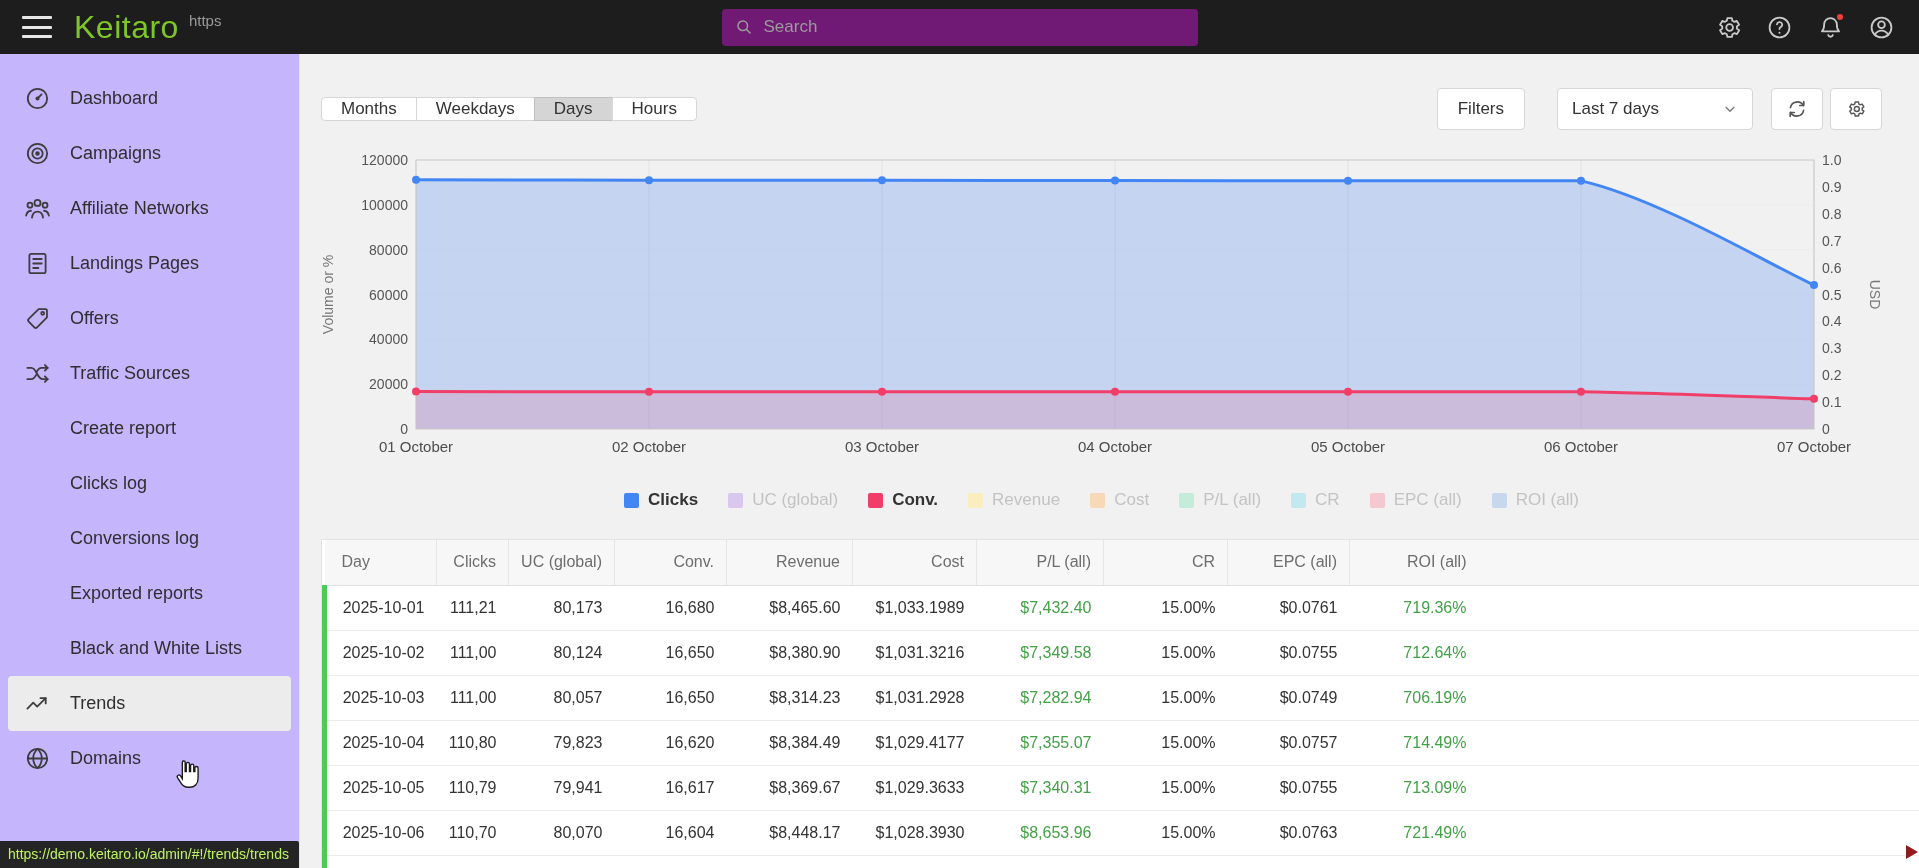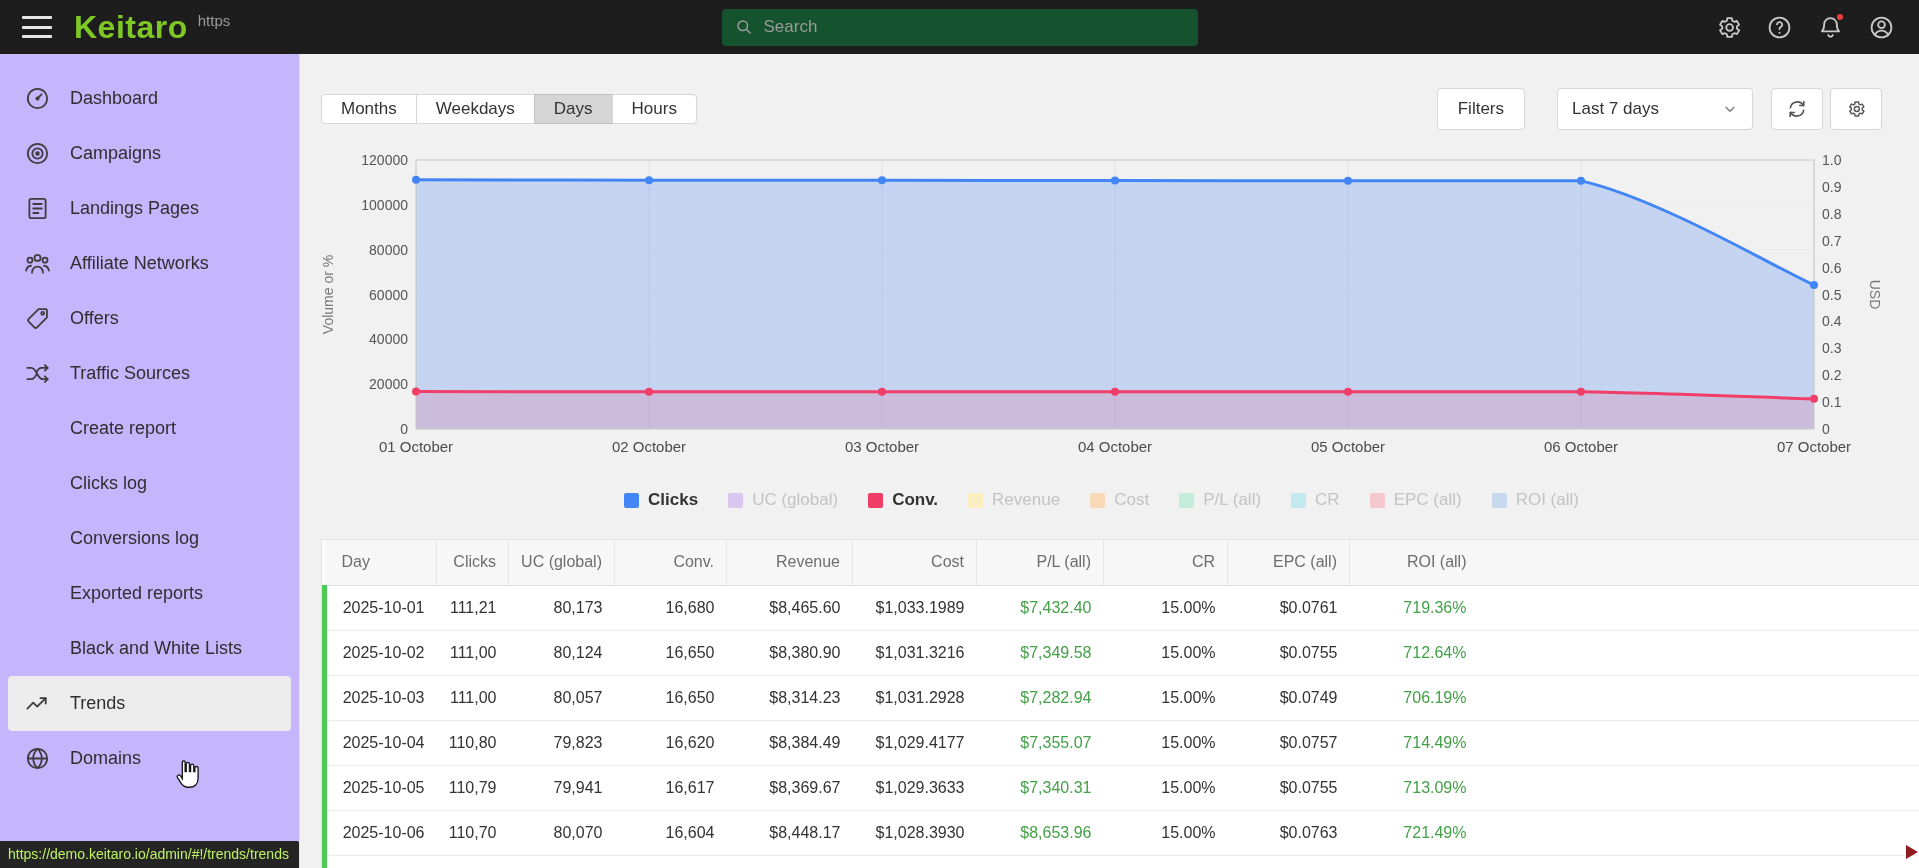--- a/index.html
+++ b/index.html
@@ -8,43 +8,43 @@
     --positive:#43a047;
   }
   *{box-sizing:border-box;margin:0;padding:0}
   html,body{width:1919px;height:868px;overflow:hidden}
   body{font-family:"Liberation Sans",sans-serif;background:#f1f1f1;position:relative}
 
   
   .topbar{position:absolute;top:0;left:0;width:1919px;height:54px;background:#1d1d1d;display:flex;align-items:center;z-index:10}
   .hamburger{width:30px;height:22px;margin-left:22px;display:flex;flex-direction:column;justify-content:space-between;cursor:pointer}
   .hamburger span{display:block;height:3px;background:#e6e6e6;border-radius:1px}
-  .logo{margin-left:22px;font-size:32px;font-weight:700;color:var(--brand);letter-spacing:.5px;cursor:pointer}
+  .logo{margin-left:22px;font-size:32px;font-weight:400;color:var(--brand);letter-spacing:.5px;cursor:pointer}
   .logo-badge{color:#9a9a9a;font-size:15px;margin-left:10px;position:relative;top:-7px}
-  .search{position:absolute;left:50%;transform:translateX(-50%);width:476px;height:37px;background:#14532d;border-radius:4px;display:flex;align-items:center;padding:0 12px}
+  .search{position:absolute;left:50%;transform:translateX(-50%);width:476px;height:37px;background:#701a75;border-radius:4px;display:flex;align-items:center;padding:0 12px}
   .search svg{flex:none;margin-right:10px}
   .search input{flex:1;background:transparent;border:none;outline:none;color:#cfcfcf;font-size:17px;font-family:inherit}
   .search input::placeholder{color:#9b9b9b}
   .topbar-right{margin-left:auto;display:flex;align-items:center;margin-right:24px}
   .hicon{width:27px;height:27px;margin-left:24px;color:#c9c9c9;position:relative;cursor:pointer;flex:none}
   .bell-dot{position:absolute;top:-2px;right:-1px;width:10px;height:10px;background:#f03e3e;border:2px solid #1d1d1d;border-radius:50%}
 
   
   .sidebar{position:absolute;top:54px;left:0;width:300px;bottom:0;background:#c4b5fd;border-right:1px solid #e4e4e4;padding-top:17px;z-index:5}
   .side-item{height:55px;display:flex;align-items:center;padding:0 14px 0 16px;margin:0 8px;font-size:18px;color:#2f2f2f;border-radius:4px;cursor:pointer}
   .side-item .sicon{width:27px;height:27px;margin-right:19px;color:#3d3d3d;flex:none}
   .side-item.child{padding-left:62px}
   .side-item.active{background:#ececec}
   .chev{margin-left:auto;width:22px;height:22px;color:#4a4a4a}
 
   
   .main{position:absolute;left:300px;top:54px;right:0;bottom:0;background:#f1f1f1;overflow:hidden}
   .toolbar{position:absolute;top:34px;left:21px;right:37px;height:42px;display:flex;align-items:center}
   .segmented{display:flex}
-  .seg-btn{height:30px;padding:0 19px;background:#fff;border:1px solid #d6d6d6;margin-left:-1px;font-size:17px;color:#333;display:flex;align-items:center;cursor:pointer}
+  .seg-btn{height:24px;padding:0 19px;background:#fff;border:1px solid #d6d6d6;margin-left:-1px;font-size:17px;color:#333;display:flex;align-items:center;cursor:pointer}
   .seg-btn:first-child{border-radius:4px 0 0 4px;margin-left:0}
   .seg-btn:last-child{border-radius:0 4px 4px 0}
   .seg-btn.active{background:#d5d5d5;border-color:#c0c0c0}
   .toolbar-right{margin-left:auto;display:flex;align-items:center}
   .btn{height:42px;background:#fff;border:1px solid #d6d6d6;border-radius:4px;display:flex;align-items:center;font-size:17px;color:#333;padding:0 20px;font-family:inherit;cursor:pointer}
   .select{width:196px;justify-content:space-between;padding:0 14px;margin-left:32px}
   .icon-btn{width:52px;justify-content:center;padding:0;color:#555}
   .icon-btn.refresh{margin-left:18px}
   .icon-btn.cog{margin-left:7px}
 
@@ -128,33 +128,33 @@
   <div class="side-item">
     <span class="sicon"><svg width="27" height="27" viewBox="0 0 24 24" fill="none" stroke="currentColor" stroke-width="1.6">
           <circle cx="12" cy="12" r="8.6"></circle>
           <circle cx="12" cy="12" r="4.6"></circle>
           <circle cx="12" cy="12" r="1.2" fill="currentColor"></circle>
         </svg></span>
     <span>Campaigns</span>
   </div>
   <div class="side-item">
     <span class="sicon"><svg width="27" height="27" viewBox="0 0 24 24" fill="none" stroke="currentColor" stroke-width="1.6" stroke-linecap="round">
-          <rect x="4.8" y="3.4" width="14.4" height="17.2" rx="1.6"></rect>
-          <path d="M8.2 8h7.6M8.2 12h7.6M8.2 16h4.6"></path>
-        </svg></span>
-    <span>Landings Pages</span>
-  </div>
-  <div class="side-item">
-    <span class="sicon"><svg width="27" height="27" viewBox="0 0 24 24" fill="none" stroke="currentColor" stroke-width="1.6" stroke-linecap="round">
           <circle cx="12" cy="7" r="2.7"></circle>
           <circle cx="5.3" cy="9" r="2.2"></circle>
           <circle cx="18.7" cy="9" r="2.2"></circle>
           <path d="M1.9 18.4c.5-2.7 2-4.2 4.3-4.4M22.1 18.4c-.5-2.7-2-4.2-4.3-4.4M7.1 20.2c.4-3.5 2.3-5.4 4.9-5.4s4.5 1.9 4.9 5.4"></path>
         </svg></span>
     <span>Affiliate Networks</span>
+  </div>
+  <div class="side-item">
+    <span class="sicon"><svg width="27" height="27" viewBox="0 0 24 24" fill="none" stroke="currentColor" stroke-width="1.6" stroke-linecap="round">
+          <rect x="4.8" y="3.4" width="14.4" height="17.2" rx="1.6"></rect>
+          <path d="M8.2 8h7.6M8.2 12h7.6M8.2 16h4.6"></path>
+        </svg></span>
+    <span>Landings Pages</span>
   </div>
   <div class="side-item">
     <span class="sicon"><svg width="27" height="27" viewBox="0 0 24 24" fill="none" stroke="currentColor" stroke-width="1.6" stroke-linejoin="round">
           <path d="M13 3.6h6.2a1.2 1.2 0 0 1 1.2 1.2V11l-8.8 8.8a1.7 1.7 0 0 1-2.4 0l-5-5a1.7 1.7 0 0 1 0-2.4z"></path>
           <circle cx="16.6" cy="7.4" r="1.3"></circle>
         </svg></span>
     <span>Offers</span>
   </div>
   <div class="side-item">
     <span class="sicon"><svg width="27" height="27" viewBox="0 0 24 24" fill="none" stroke="currentColor" stroke-width="1.6" stroke-linecap="round" stroke-linejoin="round">

